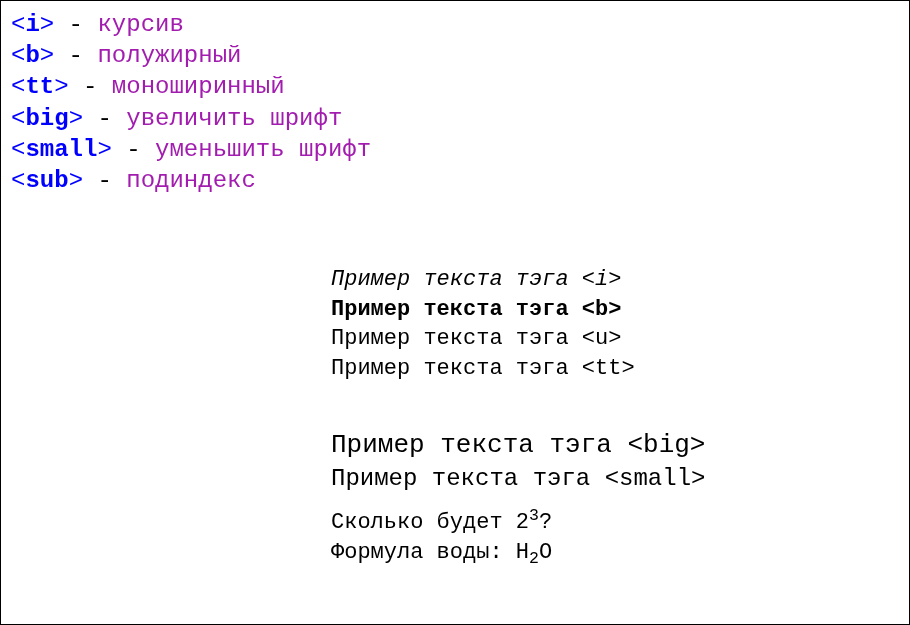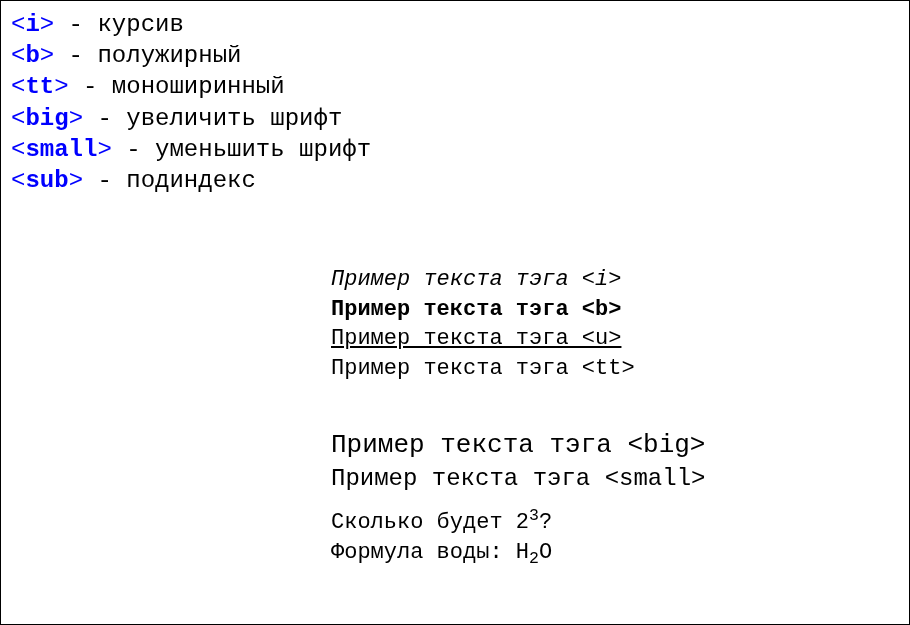--- a/index.html
+++ b/index.html
@@ -10,32 +10,32 @@
       background: #fff;
       font-family: "Courier New", monospace;
       font-size: 24px;
       padding: 8px 10px;
       position: relative;
     }
     .definitions { line-height: 1.3; }
     .def-row { white-space: nowrap; }
     .angle { color: #0000ff; }
     .tagname { color: #0000ff; font-weight: bold; }
-    .desc { color: #000000; font-family: Liberation Mono, monospace; }
+    .desc { color: #a21caf; font-family: Liberation Mono, monospace; }
     .sep { color: #000; }
     .examples {
       position: absolute;
       left: 330px;
       top: 264px;
       font-size: 22px;
       line-height: 1.35;
     }
     .ex-i { font-style: italic; }
     .ex-b { font-weight: bold; }
-    .ex-u { text-decoration: underline; }
+    .ex-u { }
     .ex-strike { text-decoration: line-through; }
     .ex-tt { font-family: "Courier New", monospace; font-size: 22px; }
     .ex-big { font-size: 26px; margin-top: 44px; }
     .ex-small { font-size: 24px; text-align: right; }
     .spacer { height: 10px; }
     .sup { vertical-align: super; font-size: 0.75em; }
     .sub { vertical-align: sub; font-size: 0.75em; }
   </style>
 </head>
 <body>

